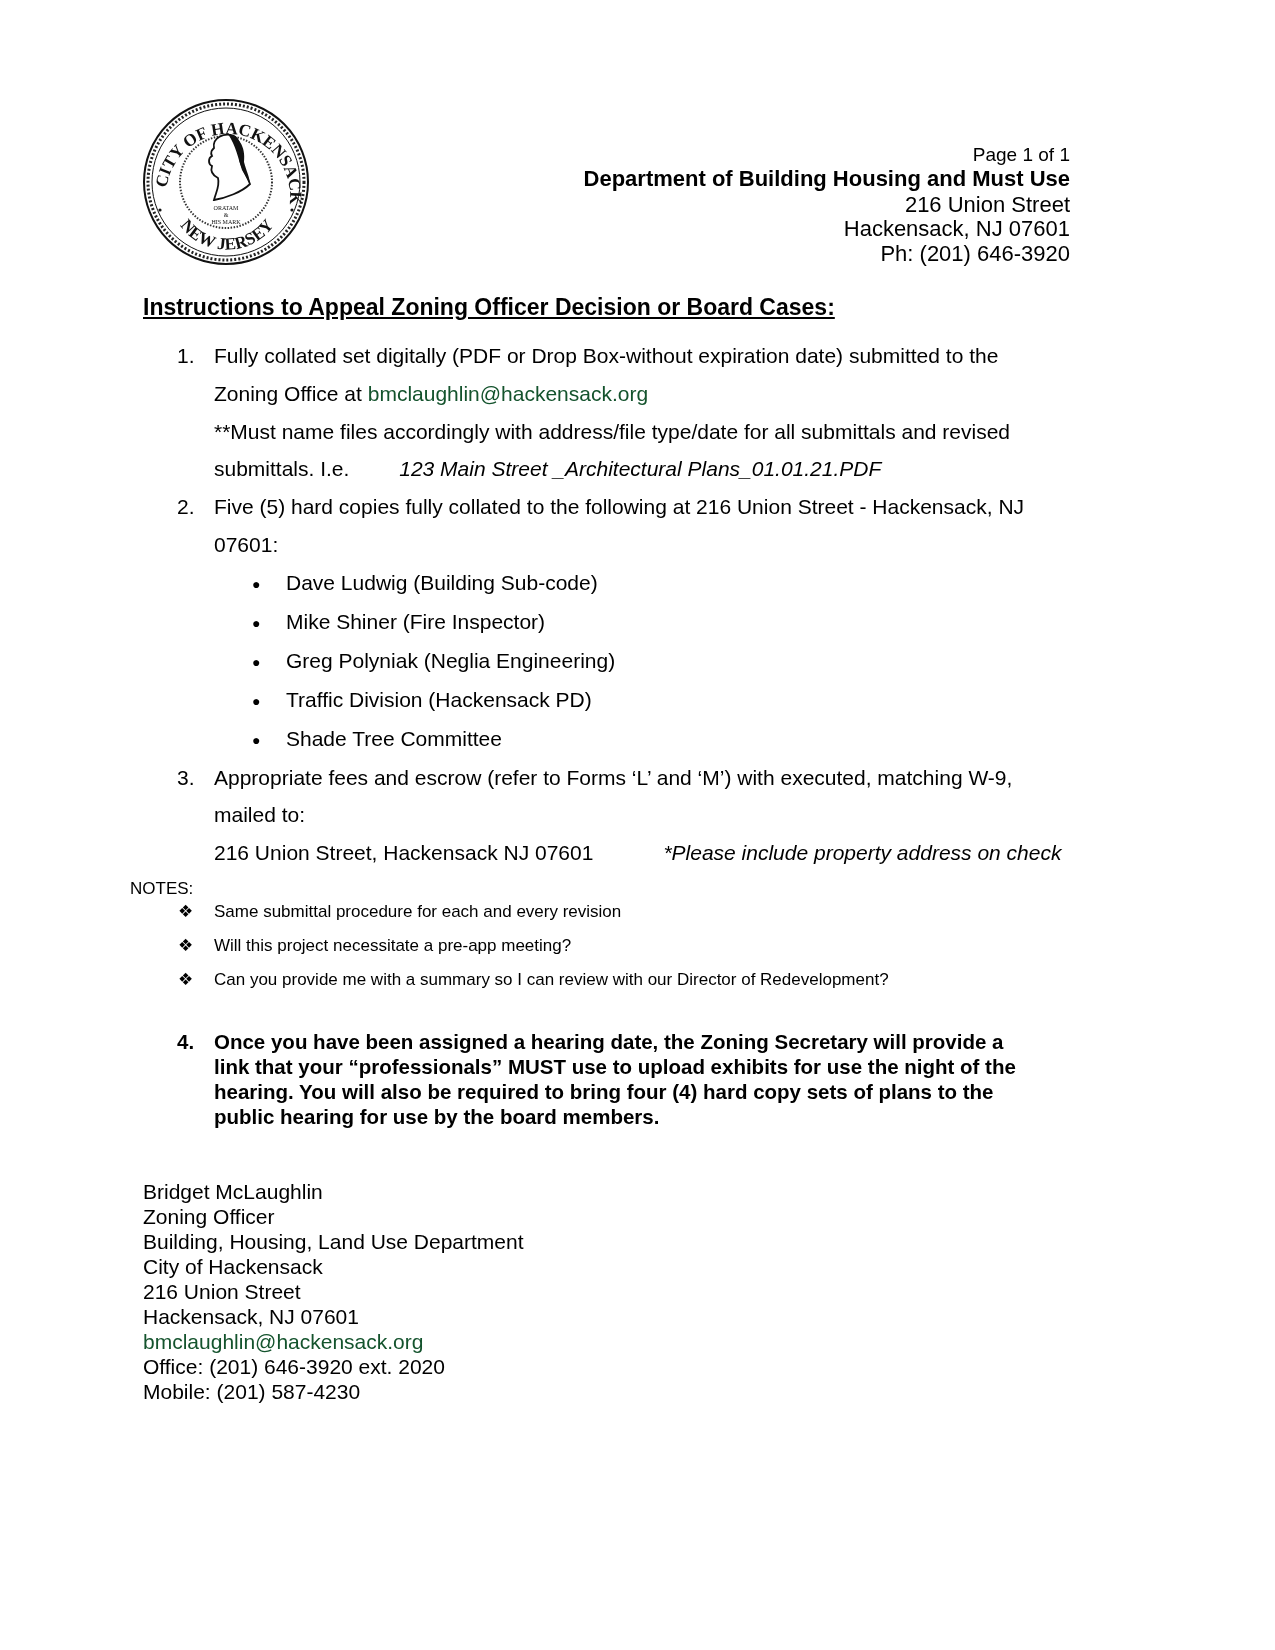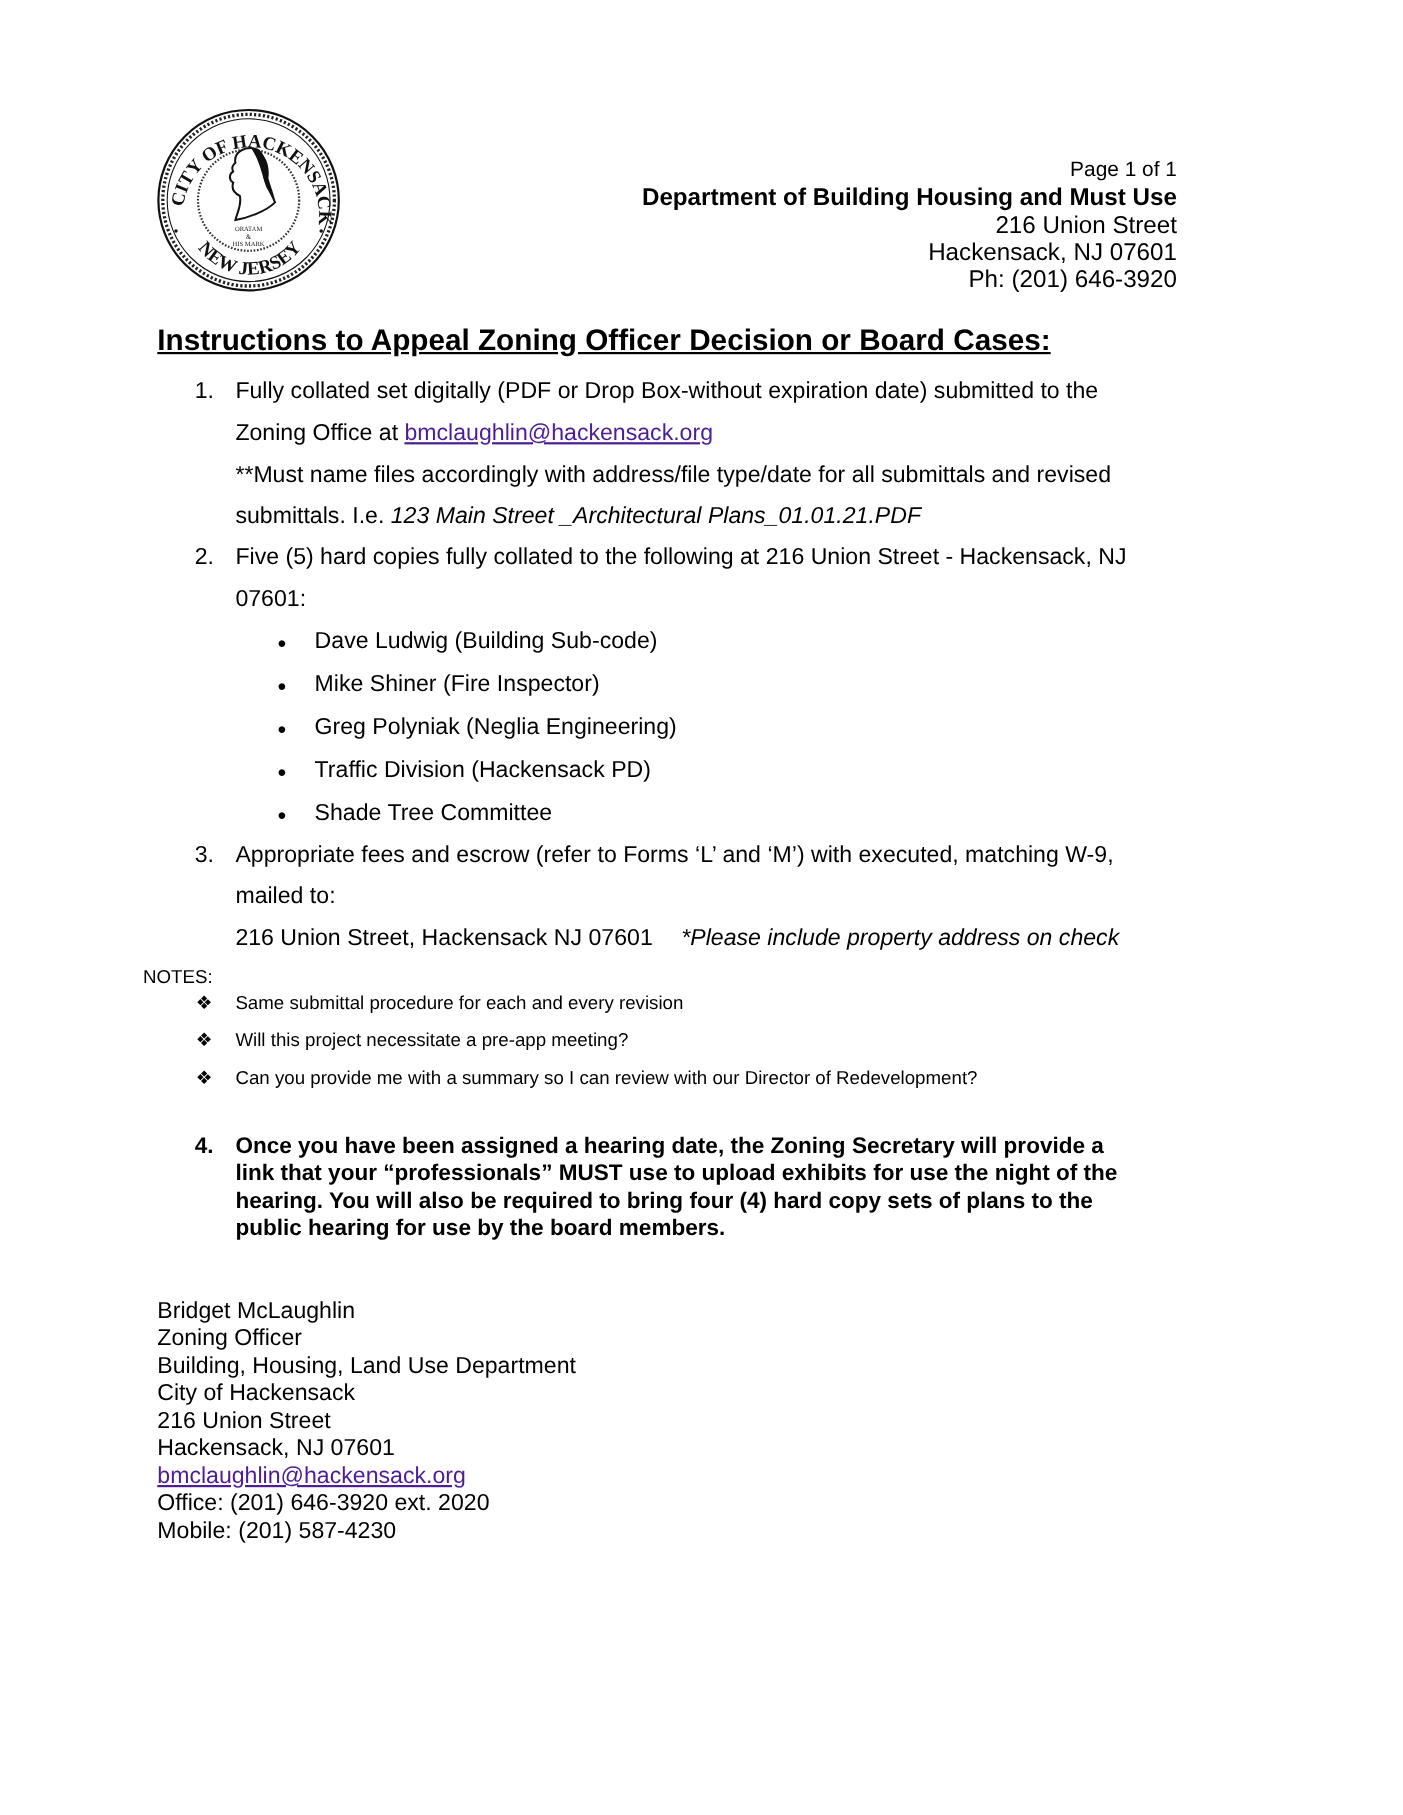--- a/index.html
+++ b/index.html
@@ -3,31 +3,31 @@
 <meta charset="utf-8">
 <style>
   html, body { margin: 0; padding: 0; background: #ffffff; }
   body { width: 1275px; height: 1650px; position: relative; overflow: hidden;
          font-family: "Liberation Sans", sans-serif; color: #000; }
   .seal { position: absolute; left: 142px; top: 98px; width: 168px; height: 168px; }
   .hdr { position: absolute; right: 205px; text-align: right; white-space: nowrap; }
   .hdr-page { top: 144px; font-size: 19px; }
   .hdr-dept { top: 166px; font-size: 22px; font-weight: bold; }
   .hdr-line { font-size: 22px; }
-  .title { position: absolute; left: 143px; top: 294px; font-size: 27px; font-weight: bold;
+  .title { position: absolute; left: 143px; top: 294px; font-size: 23px; font-weight: bold;
            text-decoration: underline; white-space: nowrap; }
   .line { position: absolute; font-size: 21px; white-space: nowrap; }
   .num { position: absolute; font-size: 21px; }
   .bullet { position: absolute; font-size: 14px; }
   .note { position: absolute; font-size: 17px; white-space: nowrap; }
   .diamond { position: absolute; font-size: 17px; }
   .bold4 { position: absolute; left: 214px; font-size: 20.5px; font-weight: bold; white-space: nowrap; }
   .sig { position: absolute; left: 143px; font-size: 21px; white-space: nowrap; }
-  a.link { color: #4c1d95; text-decoration: underline; }
-  i { font-style: italic; }
+  a.link { color: #14532d; }
+  i { font-style: italic; margin-left: 44px; }
 </style>
 </head>
 <body>
 
 <svg class="seal" viewBox="0 0 168 168">
   <defs>
     <path id="arcTop" d="M 24 96 A 60 60 0 1 1 148 100"></path>
     <path id="arcBot" d="M 30 112 A 58 58 0 0 0 140 112"></path>
   </defs>
   <circle cx="84" cy="84" r="82" fill="#fff" stroke="#111" stroke-width="2"></circle>

